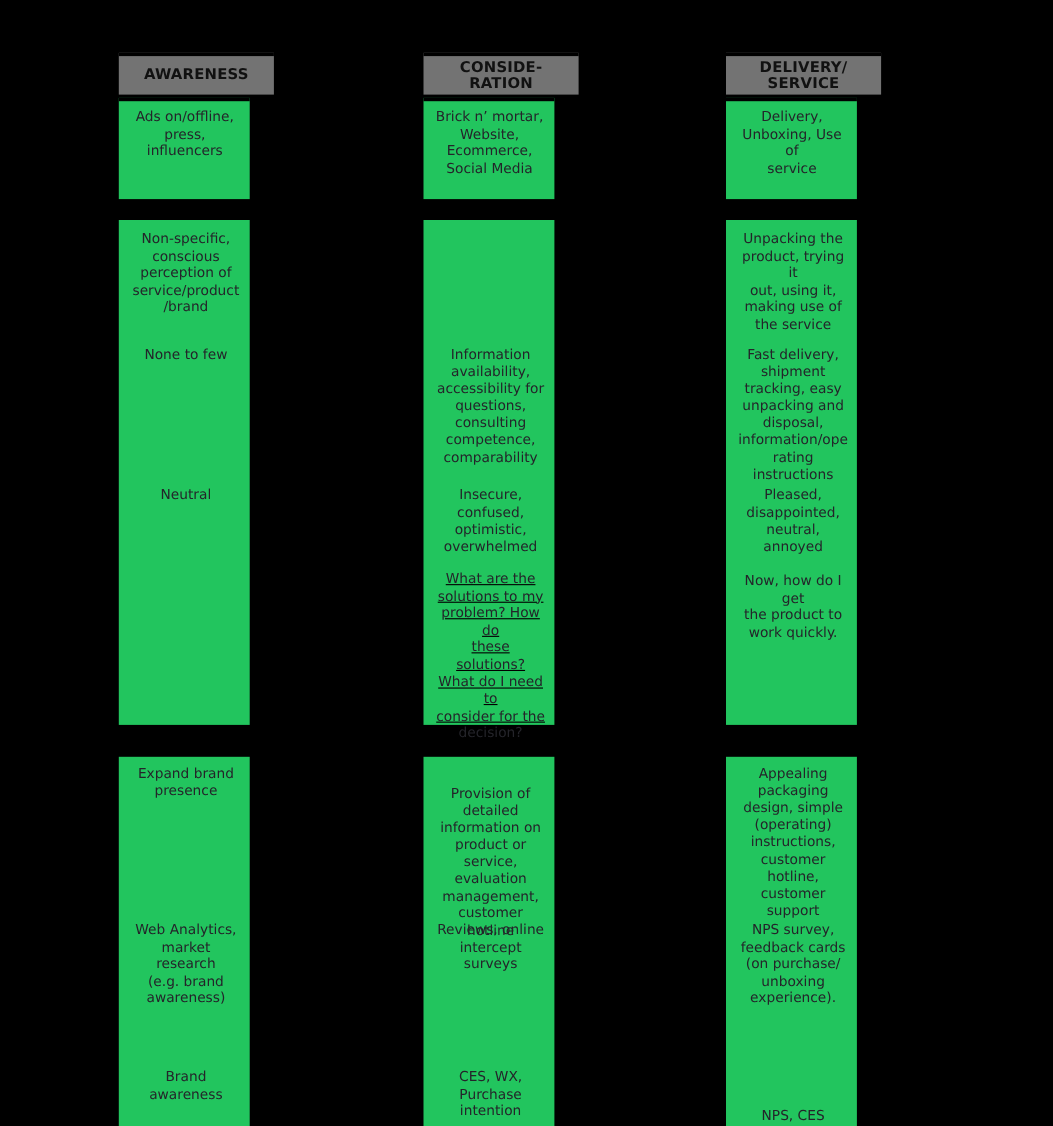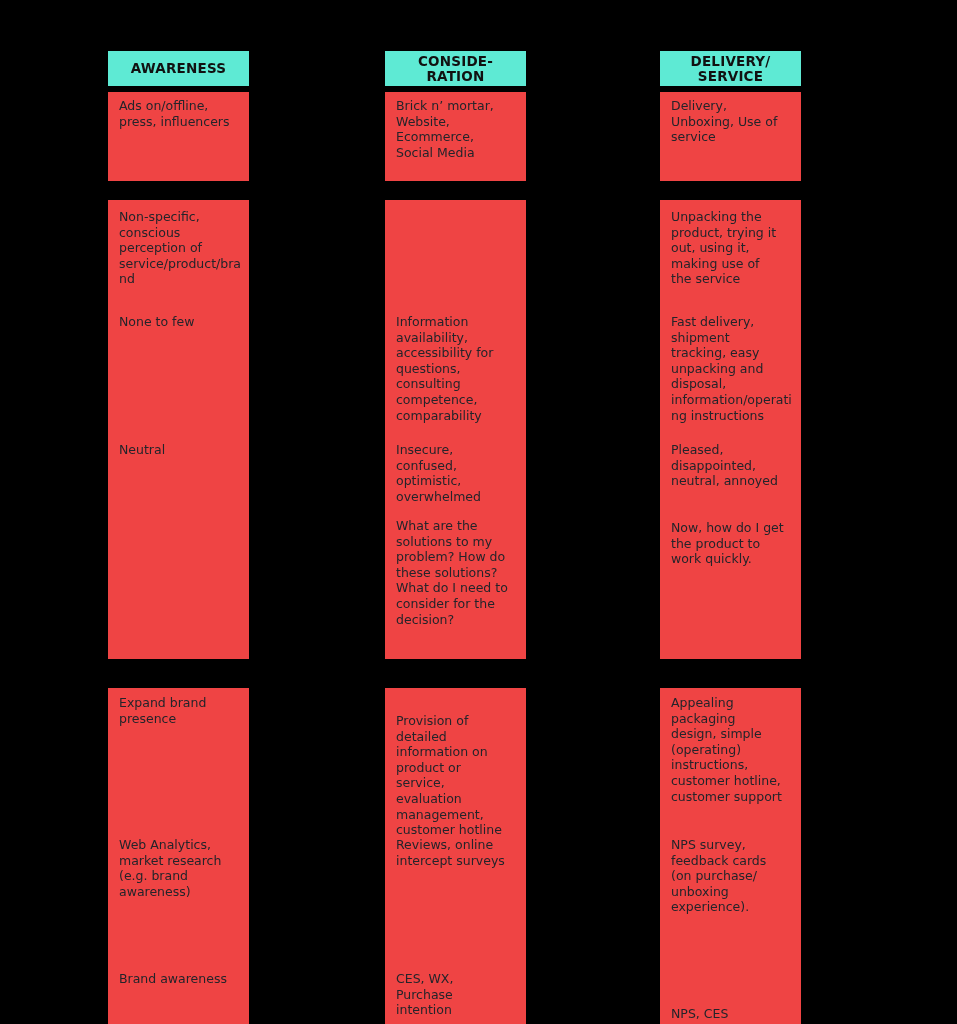--- a/index.html
+++ b/index.html
@@ -34,45 +34,46 @@
   #col-consideration { left: 385px; }
   #col-delivery    { left: 660px; width: 141px; }
 
   
   .stage-header {
     position: absolute;
     left: 0;
     top: 48px;
     width: 141px;
     height: 38px;
-    background: #5eead4;
+    background: #737373;
     border-top: 3px solid #000000;
     box-sizing: border-box;
     display: flex;
     align-items: center;
     justify-content: center;
     text-align: center;
   }
   .stage-header .title {
     font-size: 13.5px;
     font-weight: bold;
     color: #111111;
     letter-spacing: 0.2px;
     line-height: 15px;
     white-space: pre-line;
   }
 
   
   .box {
     position: absolute;
     left: 0;
-    width: 141px;
-    background: #ef4444;
+    width: 119px;
+    background: #22c55e;
     box-sizing: border-box;
     border-top: 3px solid #000000;
+    text-align: center;
   }
   .box .pad {
     padding: 6px 10px 8px 11px;
   }
 
   .cell-text {
     font-size: 12.5px;
     line-height: 15.6px;
     color: #24242a;
     white-space: pre-line;
@@ -168,21 +169,21 @@
 consulting
 competence,
 comparability</div>
       </div>
       <div class="subblock" style="top:242px;">
         <div class="cell-text">Insecure,
 confused,
 optimistic,
 overwhelmed</div>
       </div>
-      <div class="subblock" style="top:318px;">
+      <div class="subblock" style="top:318px;text-decoration:underline;">
         <div class="cell-text">What are the
 solutions to my
 problem? How do
 these solutions?
 What do I need to
 consider for the
 decision?</div>
       </div>
     </div>
 

